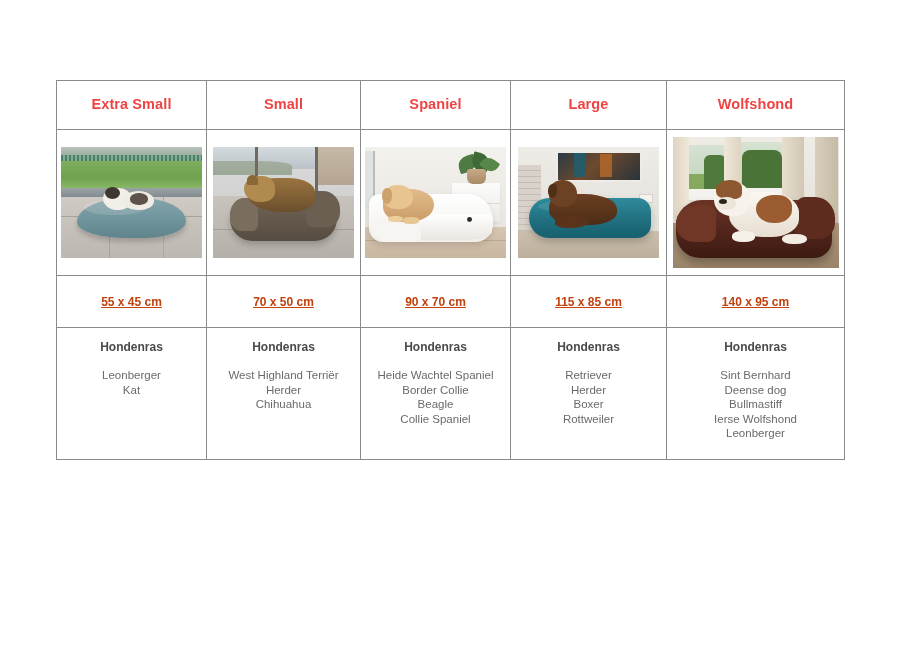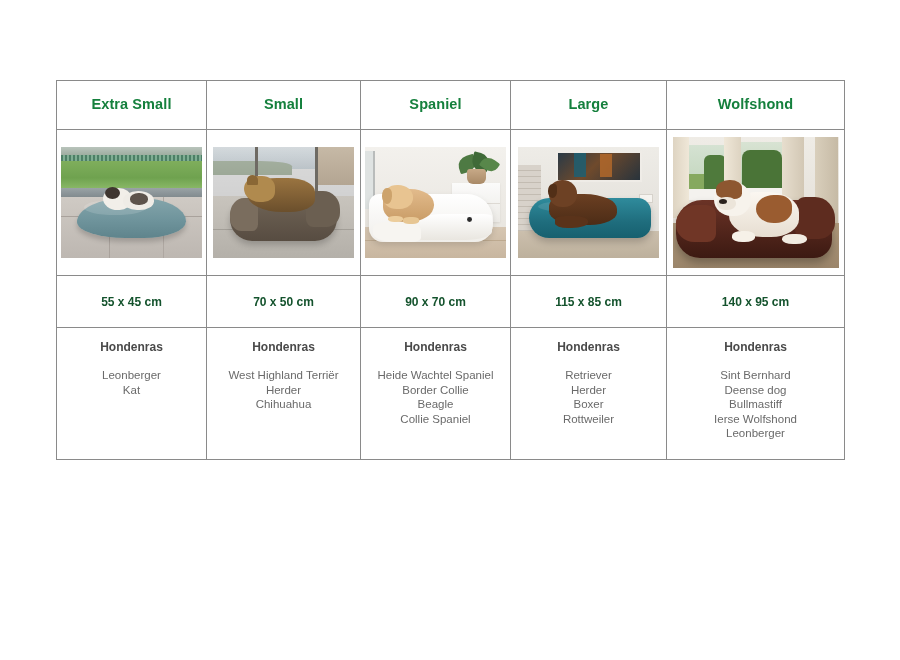--- a/index.html
+++ b/index.html
@@ -39,21 +39,21 @@
   col.c1 { width: 154px; }
   col.c2 { width: 150px; }
   col.c3 { width: 156px; }
   col.c4 { width: 178px; }
 
   
   .row-header td {
     height: 48px;
   }
   .header-label {
-    color: #15803d;
+    color: #ef4444;
     font-weight: bold;
     font-size: 14.5px;
     letter-spacing: 0.1px;
     line-height: 1.1;
   }
 
   
   .row-images td {
     height: 145px;
     padding: 0;
@@ -176,23 +176,24 @@
   .xl-dogSn { left:27%; top:46%; width:11%; height:10%; background:#ece5da; border-radius:46%; }
   .xl-dogNo { left:28%; top:47%; width:5%; height:4%; background:#2a211c; border-radius:50%; }
   .xl-paw1  { left:36%; top:72%; width:14%; height:8%; background:#f6f1e8; border-radius:44%; }
   .xl-paw2  { left:66%; top:74%; width:15%; height:8%; background:#f2ece2; border-radius:44%; }
 
   
   .row-size td {
     height: 51px;
   }
   .size-label {
-    color: #14532d;
+    color: #c2410c;
     font-weight: bold;
     font-size: 12px;
+    text-decoration: underline;
   }
 
   
   .row-breeds td {
     height: 131px;
     vertical-align: top;
   }
   .breed-block {
     padding-top: 12px;
   }

